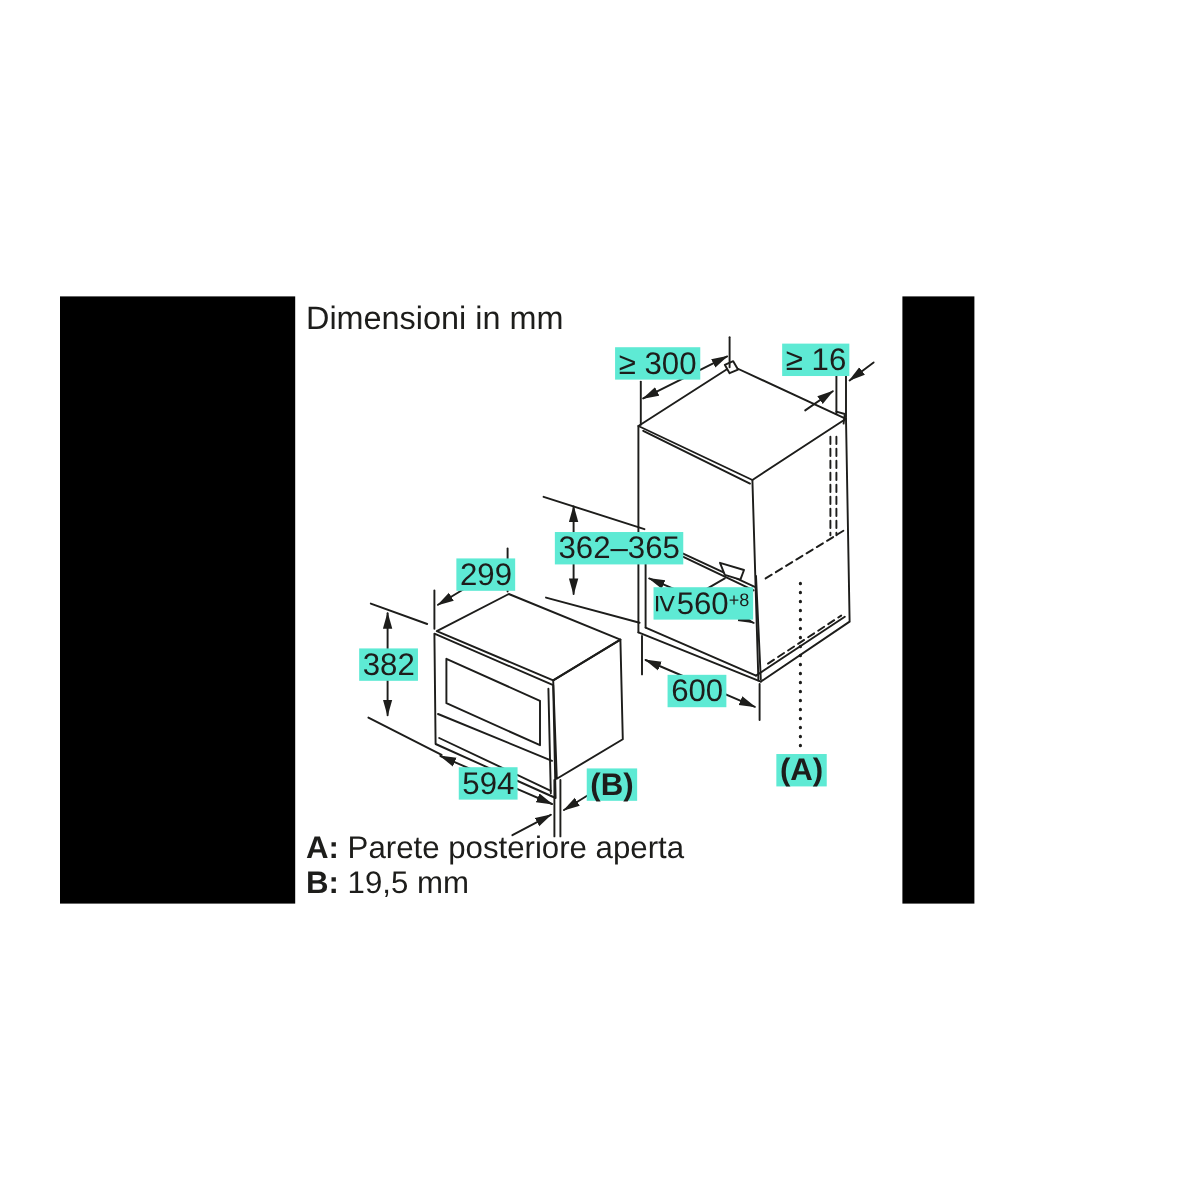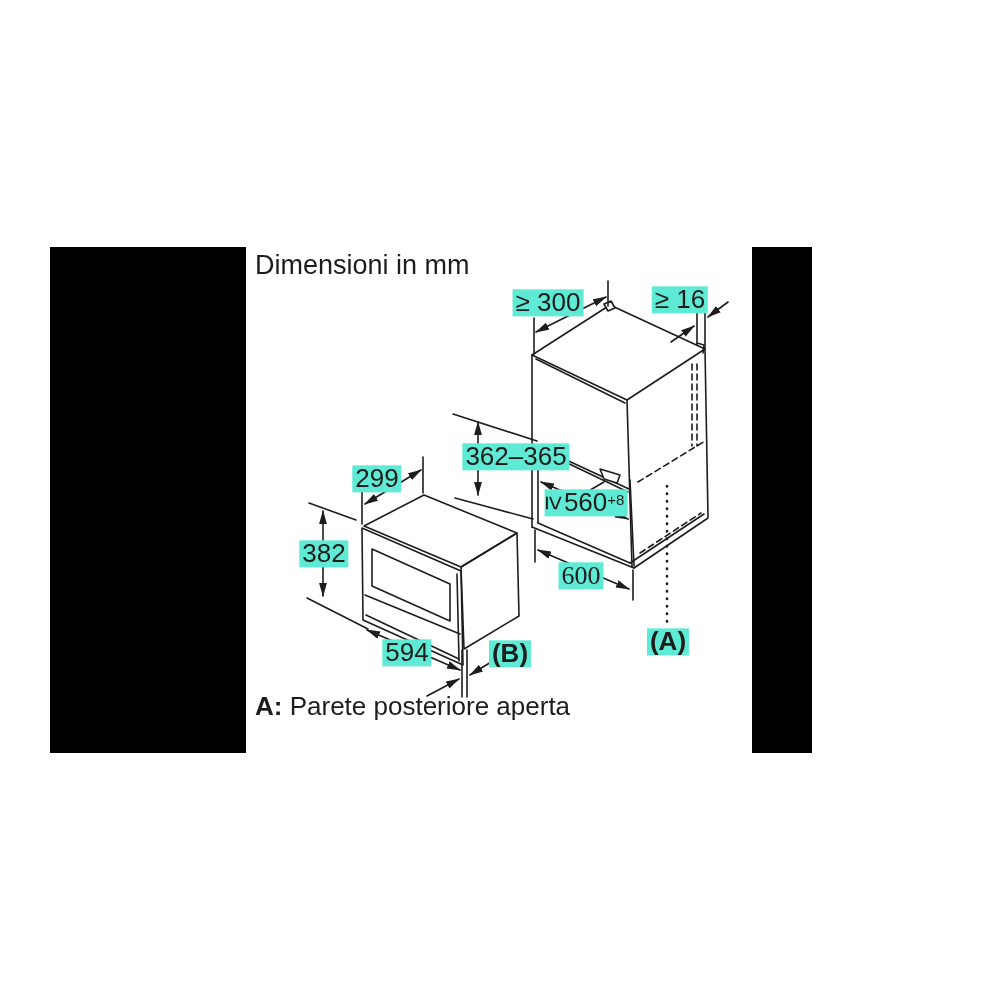--- a/index.html
+++ b/index.html
@@ -110,25 +110,26 @@
         <path d="M427,696 L459,679" marker-end="url(#arr)"></path>
       </g>
     </g>
   </svg>
 
   <div class="title">Dimensioni in mm</div>
 
   <span class="dim" style="left:548px;top:303px;">≥ 300</span>
   <span class="dim" style="left:680px;top:300px;">≥ 16</span>
   <span class="dim" style="left:480px;top:457px;margin-left:36px;">362–365</span>
-  <span class="dim" style="left:377px;top:479px;">299</span>
+  <span class="dim" style="left:405px;top:479px;">299</span>
   <span class="dim" style="left:586px;top:503px;"><span class="gte-rot">≥</span><span>560</span><sup>+8</sup></span>
-  <span class="dim" style="left:581px;top:576px;font-family:Liberation Serif, serif;">600</span>
+  <span class="dim" style="left:581px;top:576px;">600</span>
   <span class="dim" style="left:324px;top:554px;">382</span>
   <span class="dim" style="left:407px;top:653px;">594</span>
   <span class="dim bold" style="left:510px;top:654px;">(B)</span>
   <span class="dim bold" style="left:668px;top:642px;">(A)</span>
 
   <div class="legend">
     <div><b>A:</b> <span>Parete posteriore aperta</span></div>
+    <div><b>B:</b> <span>19,5 mm</span></div>
   </div>
 
 </div>
 
 </body></html>

